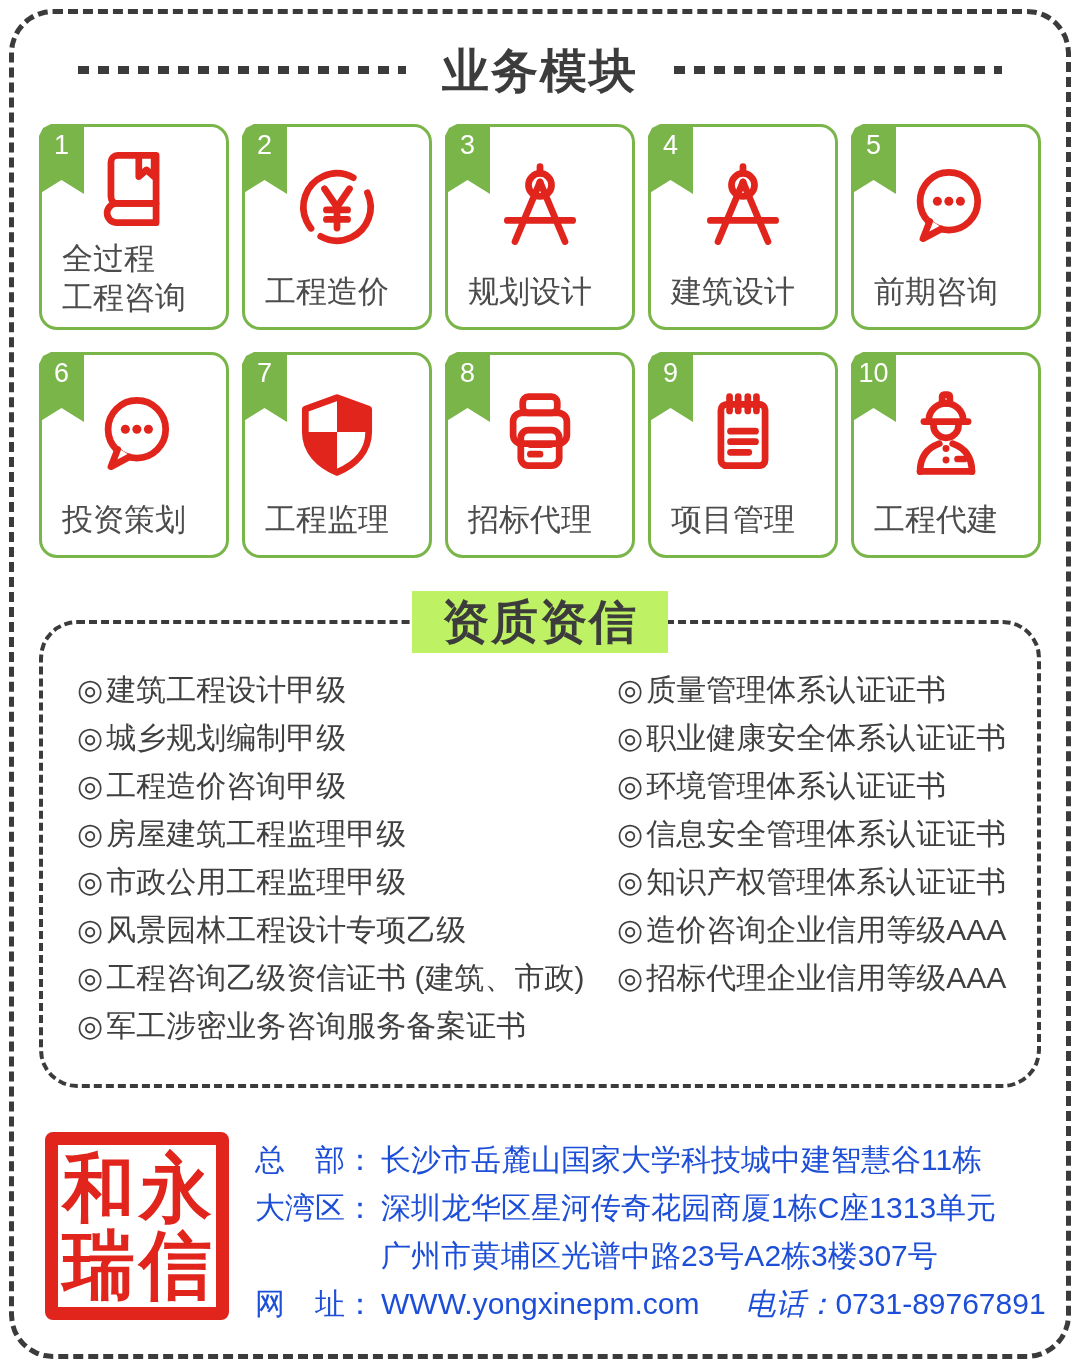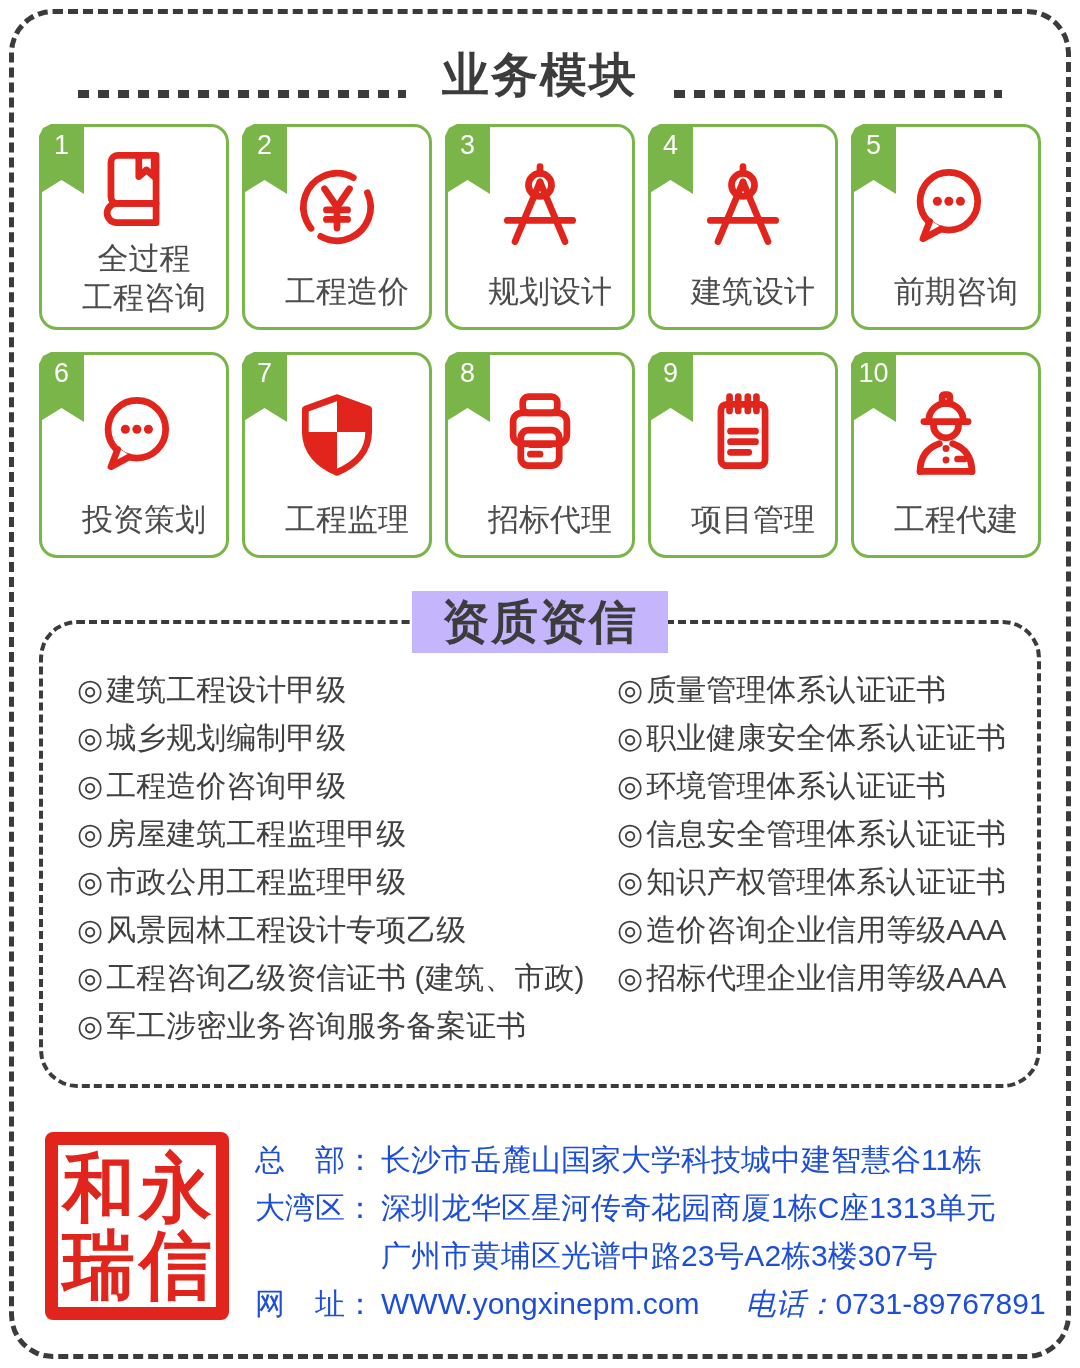--- a/index.html
+++ b/index.html
@@ -12,21 +12,21 @@
     overflow: hidden;
   }
   .outer-border {
     position: absolute; inset: 9px;
     border: 5px dashed #3b3b3b;
     border-radius: 44px;
     pointer-events: none;
   }
   
   .header-row {
-    display: flex; align-items: flex-end; justify-content: center;
+    display: flex; align-items: center; justify-content: center;
     gap: 36px; margin-top: 42px; height: 56px;
   }
   .dash-line {
     width: 328px; height: 8px;
     background: repeating-linear-gradient(90deg, #3b3b3b 0 11px, transparent 11px 20px);
   }
   .big-title {
     font-size: 47px; font-weight: bold; color: #3c3c3c;
     letter-spacing: 2px; white-space: nowrap; line-height: 1;
   }
@@ -45,32 +45,32 @@
   .badge {
     position: absolute; top: -3px; left: -3px;
     width: 45px; height: 70px; background: #7ab54a;
     clip-path: polygon(0 12px, 4px 4px, 12px 0, 100% 0, 100% 100%, 50% 80%, 0 100%);
     color: #fff; font-size: 27px; text-align: center;
     padding-top: 6px;
   }
   .icon-wrap { flex: 1; display: flex; align-items: center; justify-content: center; }
   .icon-wrap svg { width: 96px; height: 96px; }
   .card-label {
-    text-align: center; font-size: 31px; color: #4c4c4c;
+    text-align: left; font-size: 31px; color: #4c4c4c;
     line-height: 1.26; font-weight: 500; margin-left: 20px;
   }
   
   .qual-box {
     position: relative; margin: 62px 39px 0;
     border: 4px dashed #3b3b3b; border-radius: 38px;
     padding: 42px 16px 34px 34px;
   }
   .qual-title {
     position: absolute; top: -33px; left: 50%; transform: translateX(-50%);
-    background: #c4b5fd; padding: 0 30px;
+    background: #bef264; padding: 0 30px;
     font-size: 47px; font-weight: bold; color: #3c3c3c;
     letter-spacing: 2px; white-space: nowrap; line-height: 62px;
   }
   .qual-cols { display: grid; grid-template-columns: 540px 1fr; }
   .qual-item {
     font-size: 30px; color: #404040; line-height: 48px; white-space: nowrap;
   }
   .qual-item .bullet { margin-right: 3px; }
   
   .footer { display: flex; margin: 44px 0 0 45px; gap: 26px; }

